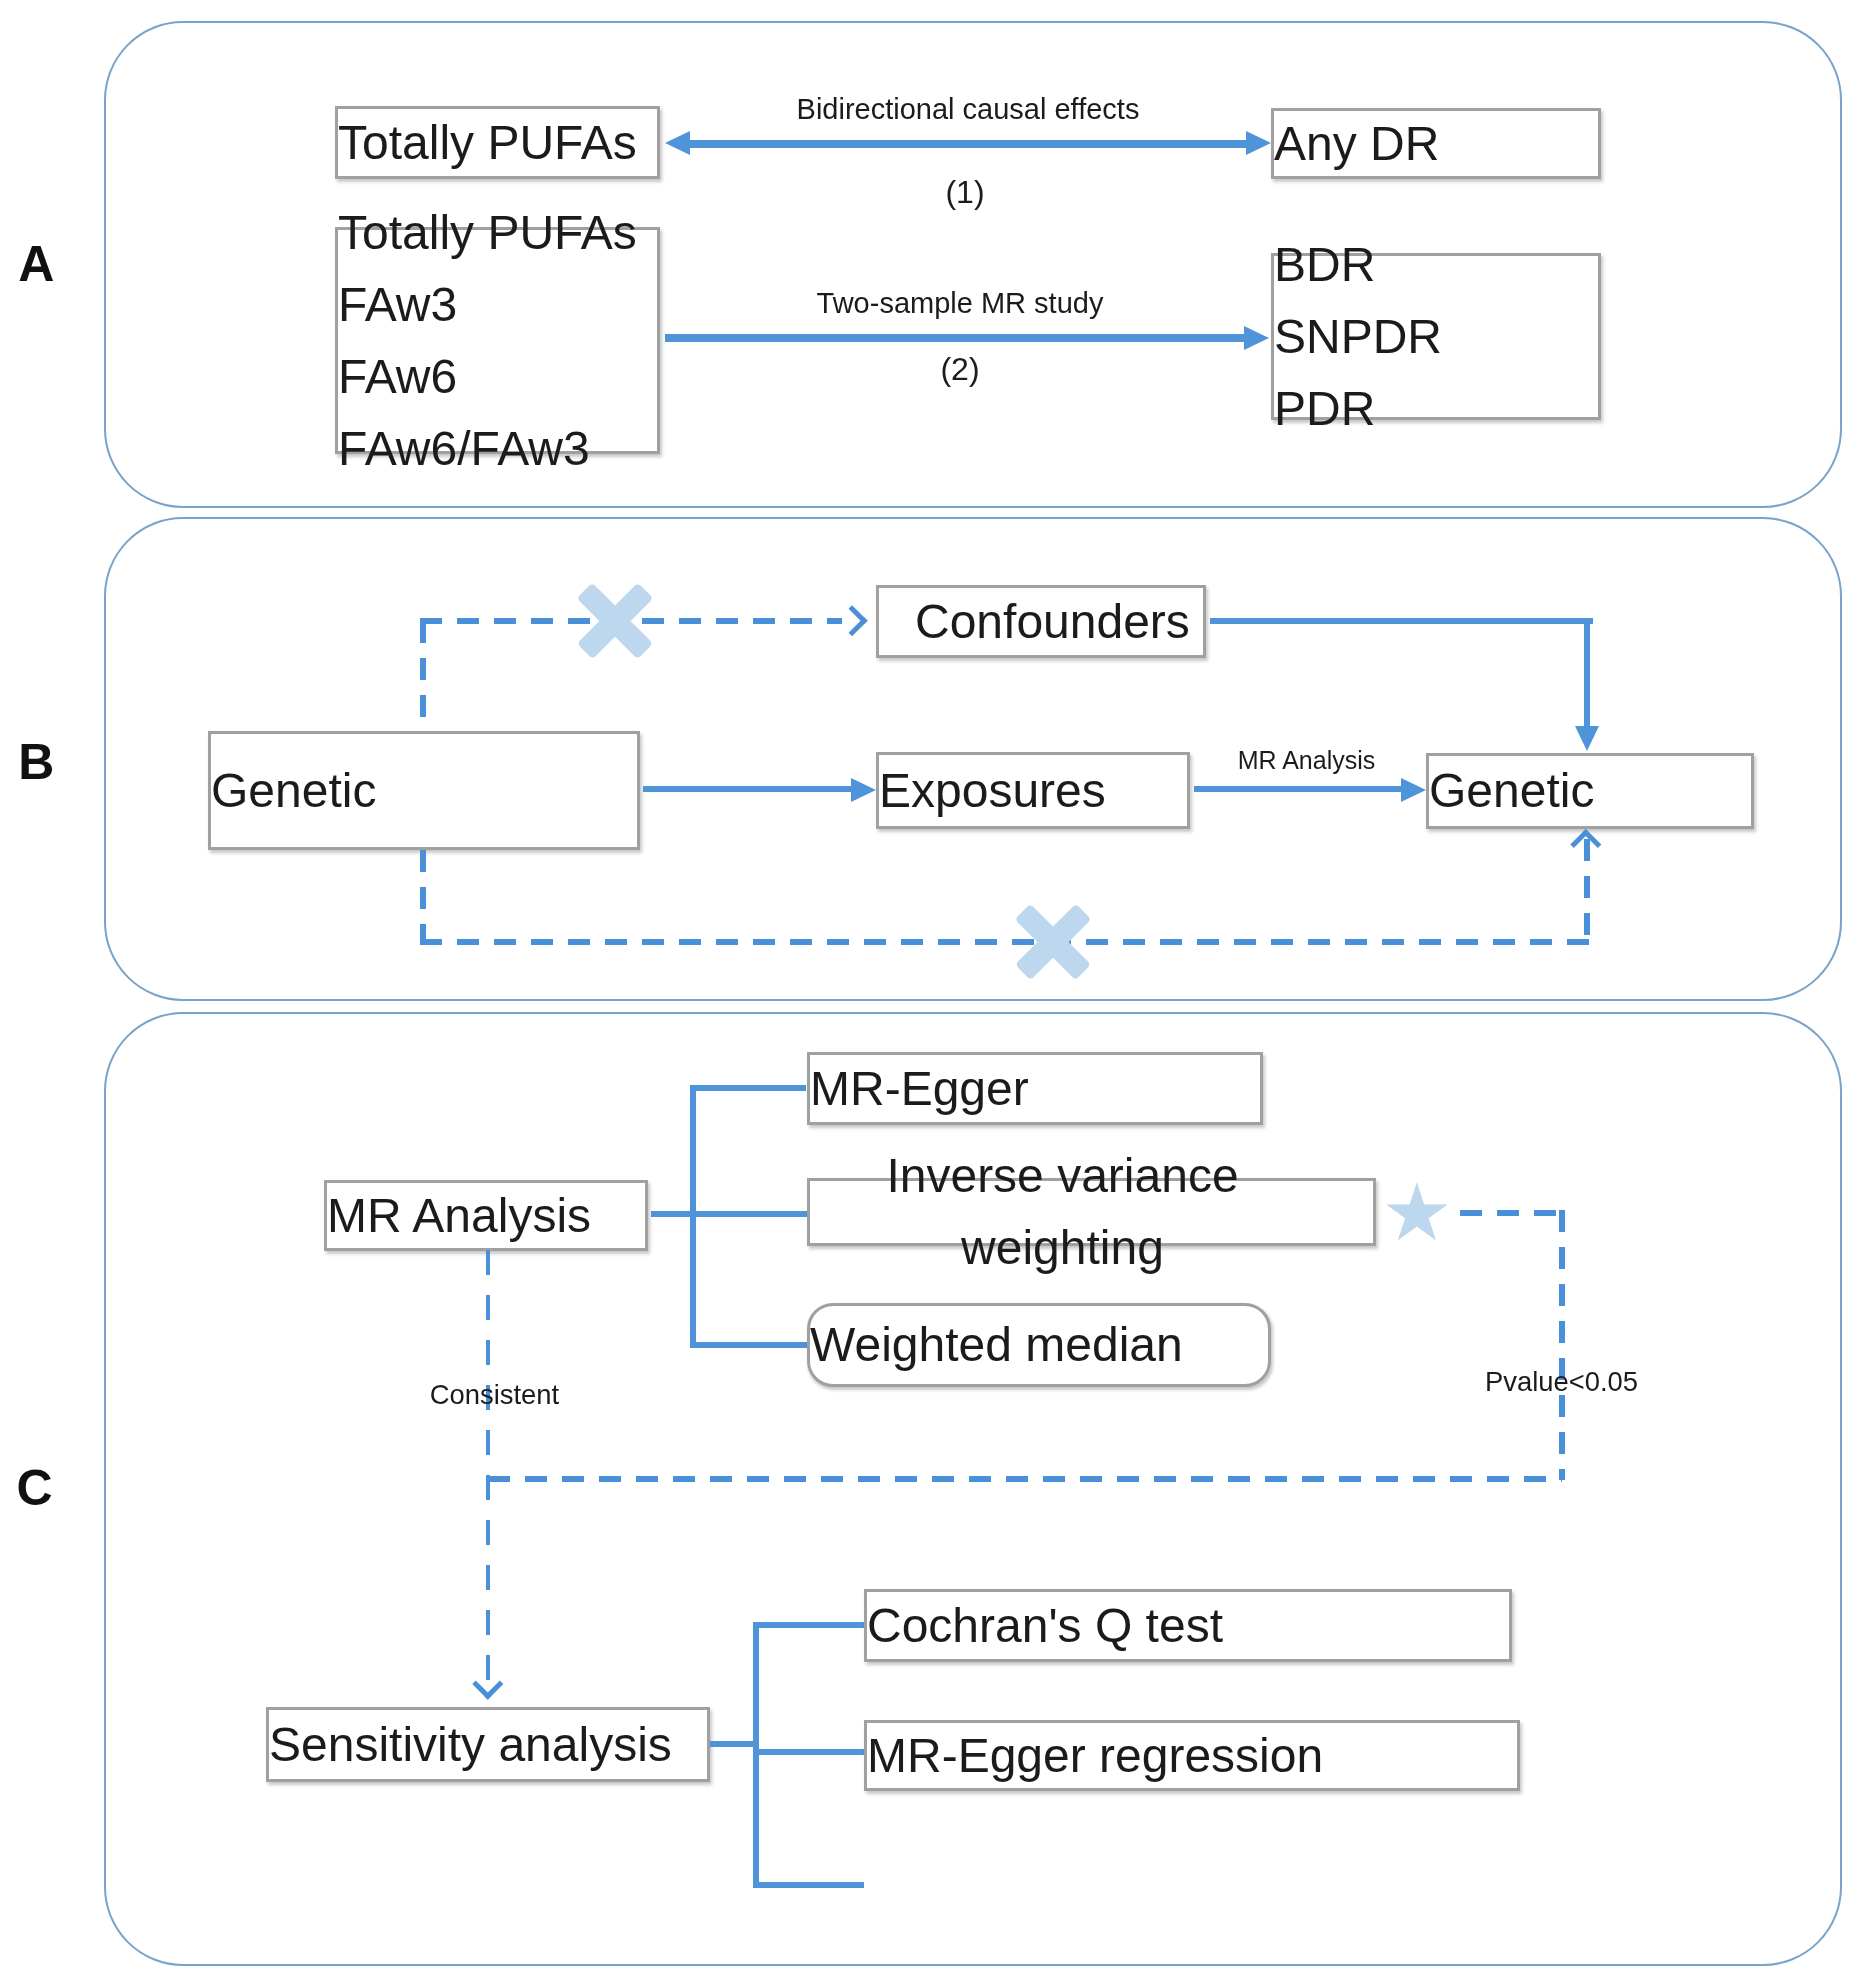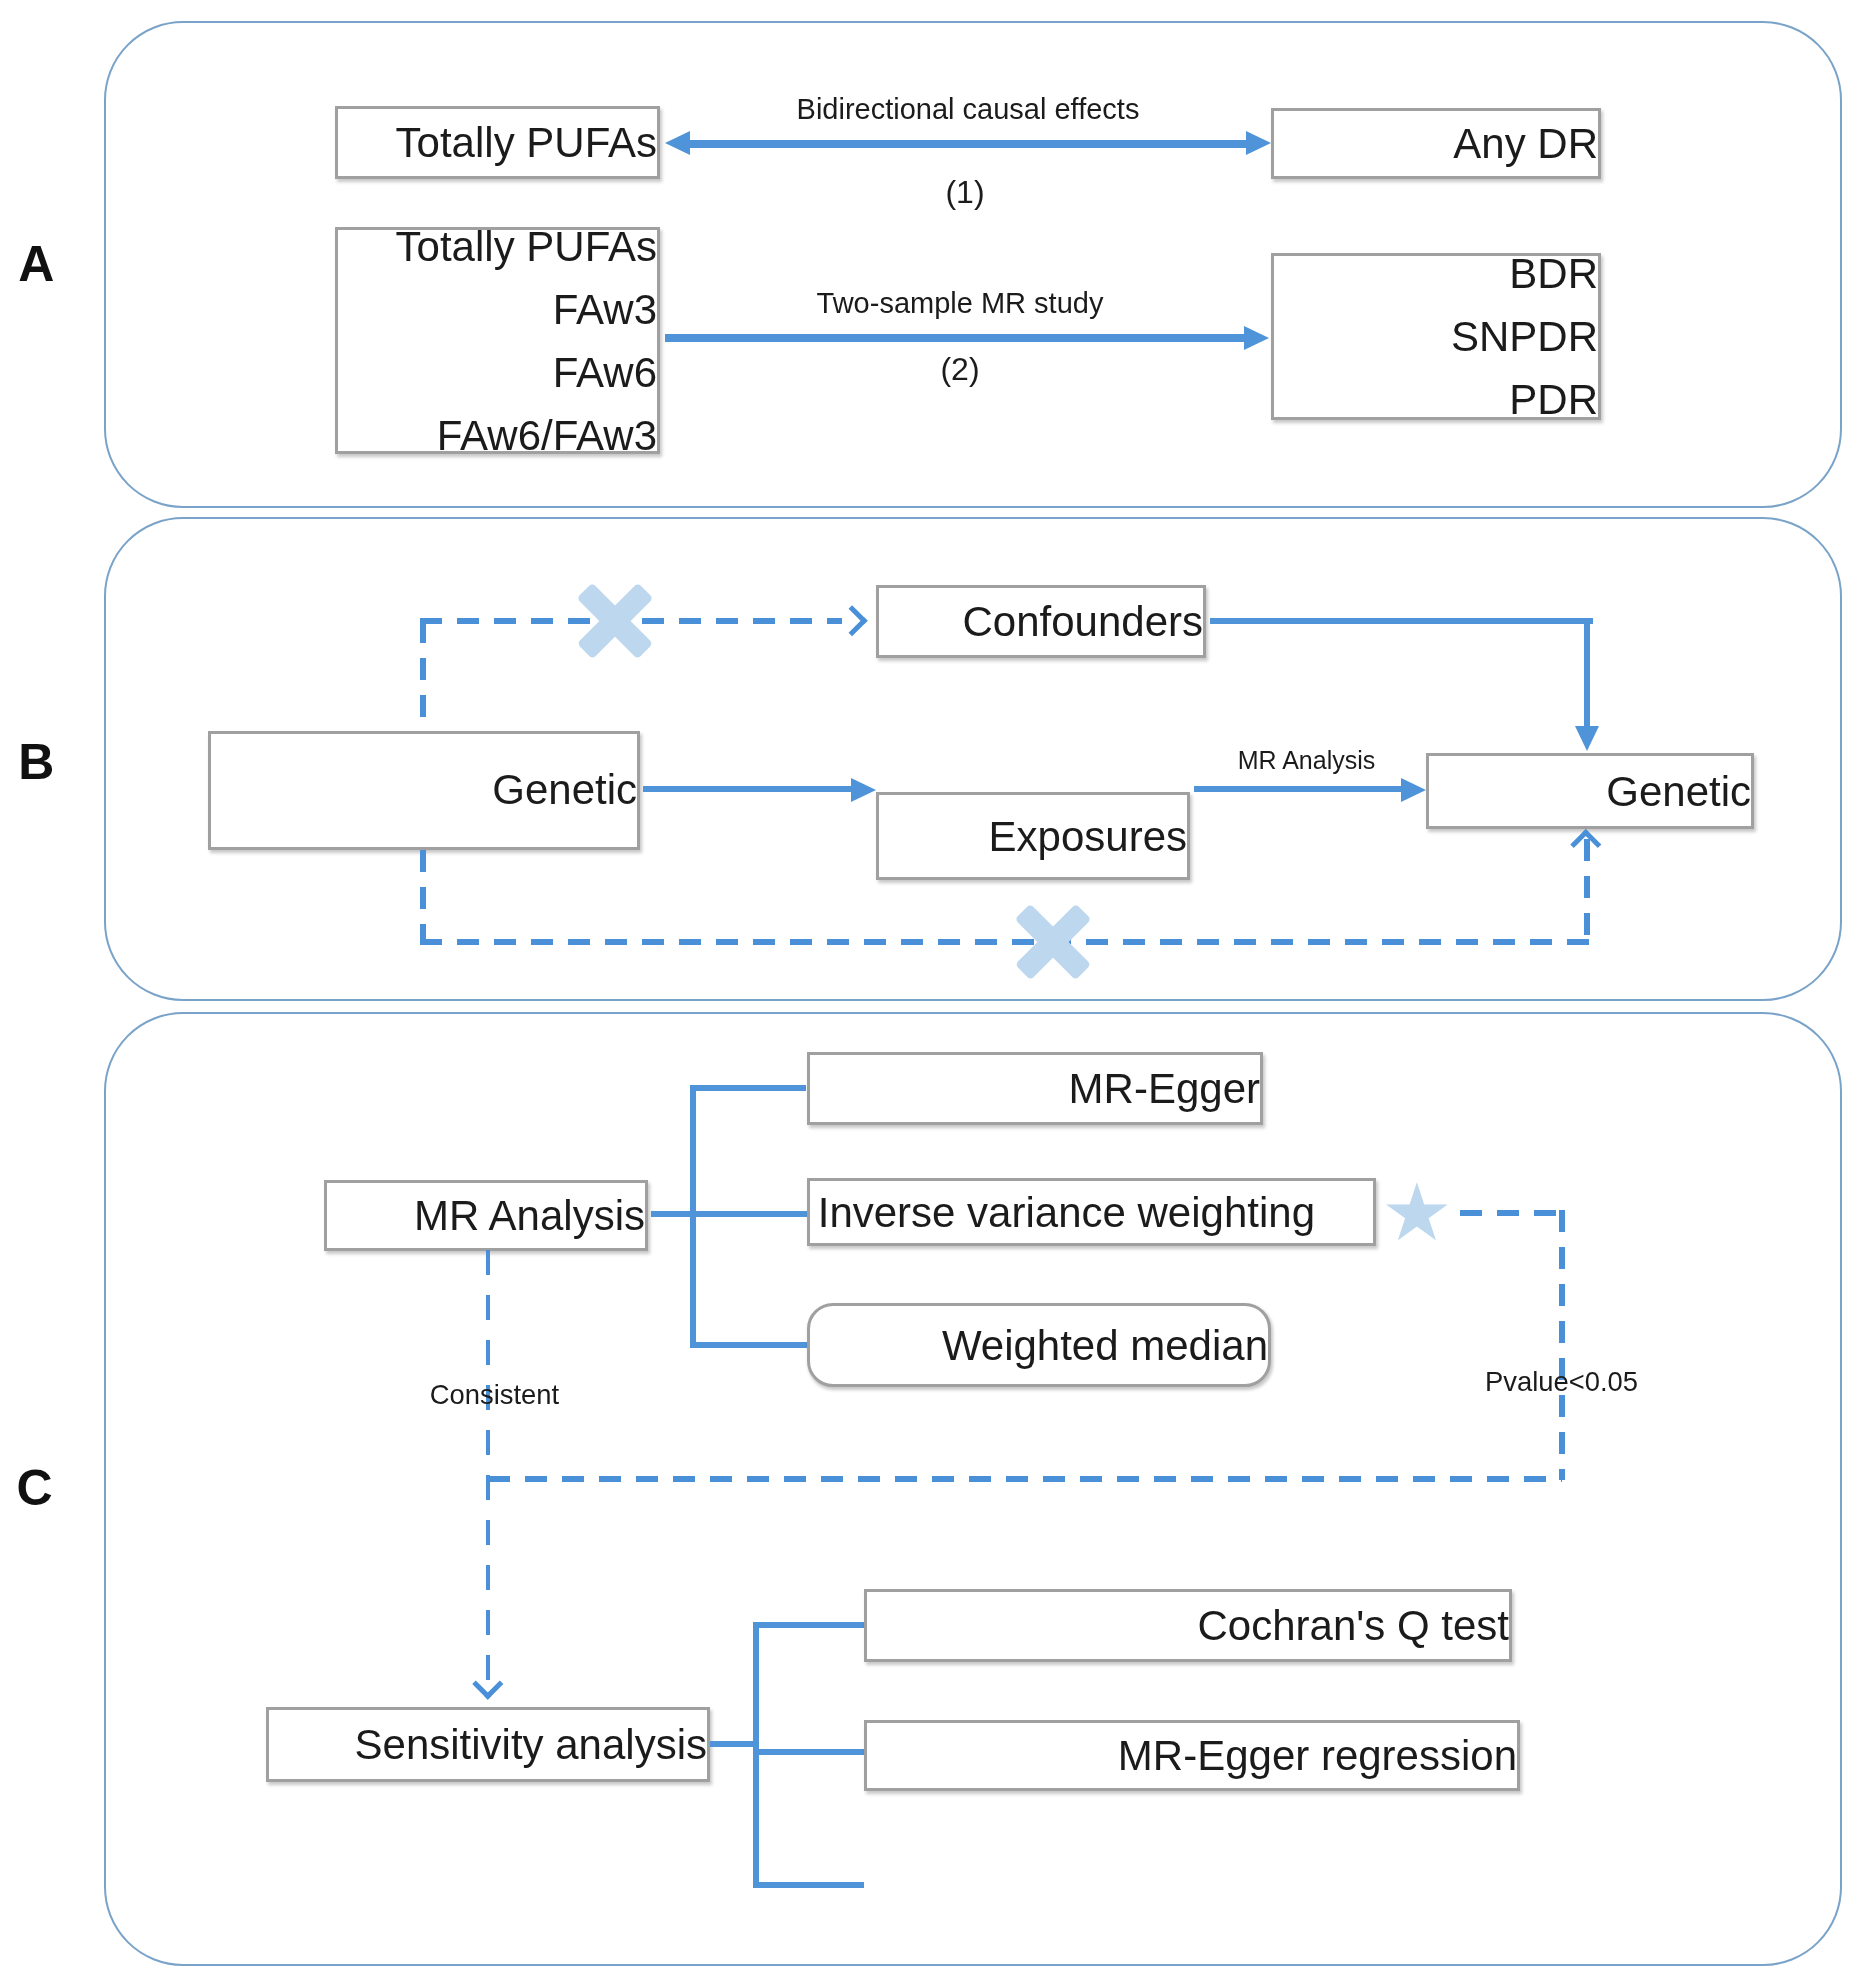--- a/index.html
+++ b/index.html
@@ -10,22 +10,22 @@
   }
   .panel{
     position:absolute;border:2.5px solid #7aa3c9;border-radius:79px;background:#fff;
   }
   .pletter{
     position:absolute;font-size:50px;font-weight:bold;color:#111;line-height:1;
   }
   .box{
     position:absolute;background:#fff;border:3.3px solid #a0a0a0;
     box-shadow:1.7px 2.5px 3.3px rgba(0,0,0,0.22), inset 0 0 0 1.7px #ffffff;
-    display:flex;flex-direction:column;align-items:flex-end;justify-content:center;
-    font-size:42px;text-align:center;line-height:1.5;box-sizing:border-box;
+    display:flex;flex-direction:column;align-items:flex-start;justify-content:center;
+    font-size:48px;text-align:center;line-height:1.5;box-sizing:border-box;
   }
   .lbl{position:absolute;font-size:29px;text-align:center;line-height:1.15;}
   .lbl-sm{font-size:25px;}
   .hline{position:absolute;height:5.8px;background:#4f94d8;}
   .vline{position:absolute;width:5.8px;background:#4f94d8;}
   .hline.thick{height:7.5px;}
   .dash-h{position:absolute;height:5.8px;background:repeating-linear-gradient(90deg,#4a90d8 0 21.6px,transparent 21.6px 37px);}
   .dash-v{position:absolute;width:5.8px;background:repeating-linear-gradient(180deg,#4a90d8 0 21.6px,transparent 21.6px 37px);}
   .dash-v.thin{width:4.2px;background:repeating-linear-gradient(180deg,#4a90d8 0 25px,transparent 25px 45px);}
   .tri{position:absolute;width:0;height:0;border-style:solid;}
@@ -93,21 +93,21 @@
   <div class="chev chev-right" style="left:841px;top:610px;"></div>
 
   <div class="box" style="left:876px;top:585px;width:330px;height:73px;padding-left:36px;">
     <span>Confounders</span>
   </div>
 
   <div class="box" style="left:208px;top:731px;width:432px;height:119px;line-height:1.45;">
     <span>Genetic</span>
   </div>
 
-  <div class="box" style="left:876px;top:752px;width:314px;height:88px;margin-top:40px;">
+  <div class="box" style="left:876px;top:752px;width:314px;height:77px;">
     <span>Exposures</span>
   </div>
 
   <div class="box" style="left:1426px;top:753px;width:328px;height:76px;">
     <span>Genetic</span>
   </div>
 
   <div class="hline" style="left:643px;top:786px;width:210px;"></div>
   <div class="tri tri-right" style="left:851px;top:778px;"></div>
 

